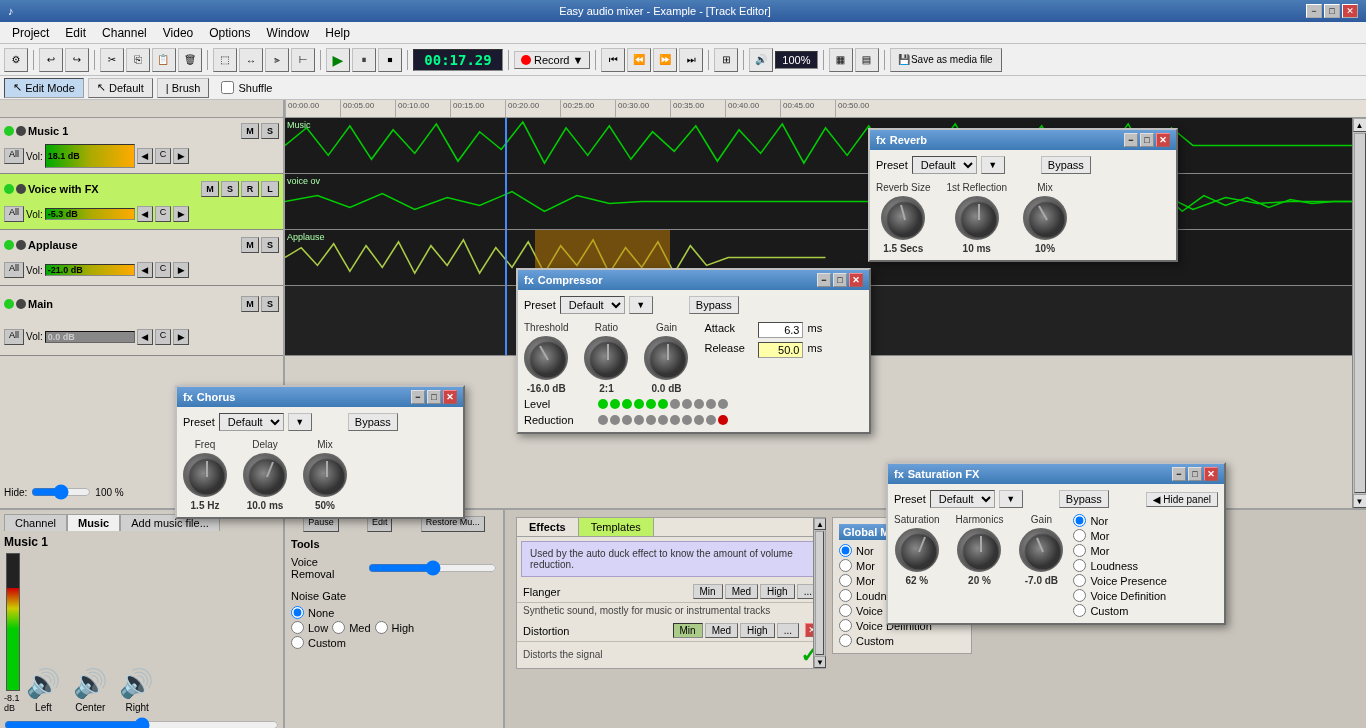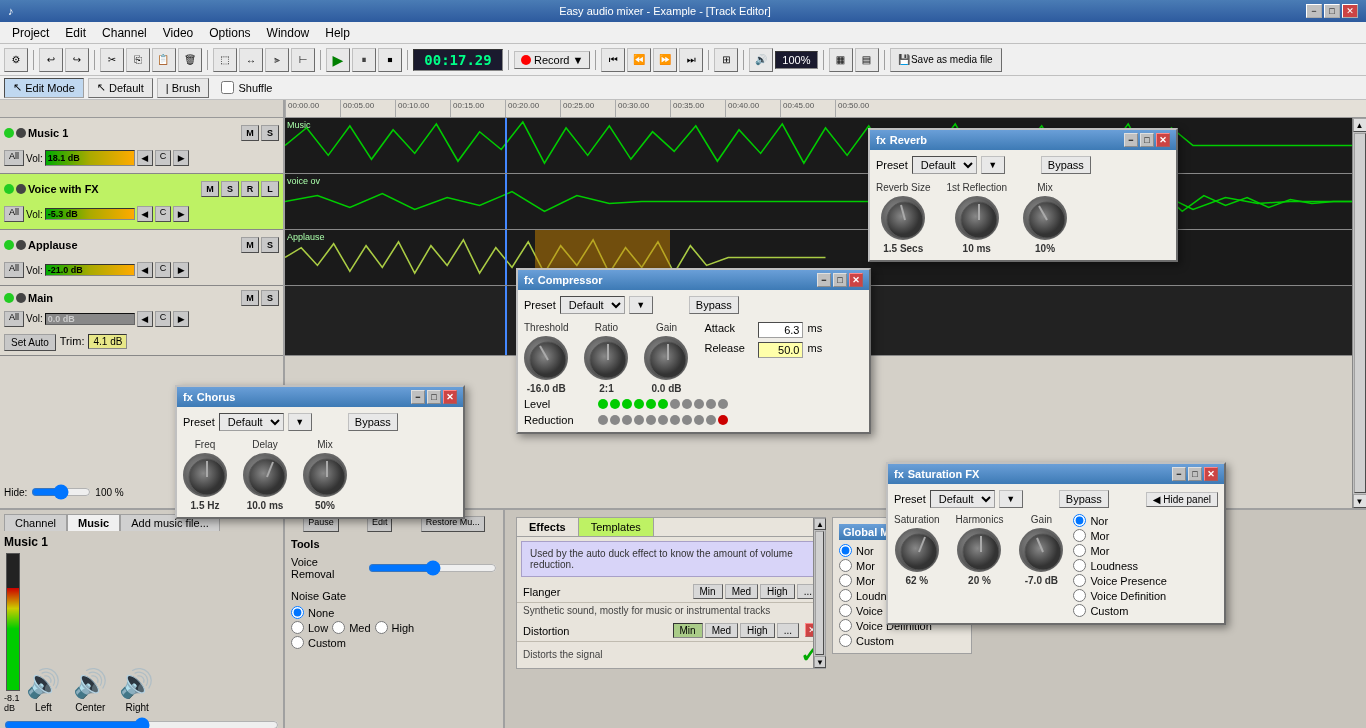--- a/index.html
+++ b/index.html
@@ -219,21 +219,21 @@
           <div style="display:flex; align-items:center; gap:2px;">
             <span style="width:10px;height:10px;border-radius:50%;background:#22cc22;display:inline-block;"></span>
             <span style="width:10px;height:10px;border-radius:50%;background:#444;display:inline-block;"></span>
             <span class="track-name">Music 1</span>
             <div class="track-btn-sm">M</div>
             <div class="track-btn-sm">S</div>
           </div>
           <div style="display:flex; align-items:center; gap:2px;">
             <div class="all-btn">All</div>
             <span style="font-size:10px;">Vol:</span>
-            <div style="height:16px; width:90px; background:linear-gradient(to right,#00aa00,#aaaa00,#ffaa00); border:1px inset #888; display:flex; align-items:center; padding:0 2px;">
+            <div style="height:24px; width:90px; background:linear-gradient(to right,#00aa00,#aaaa00,#ffaa00); border:1px inset #888; display:flex; align-items:center; padding:0 2px;">
               <span style="font-size:9px; color:#000; font-weight:bold;">18.1 dB</span>
             </div>
             <div class="arrow-btn">◀</div>
             <div class="center-btn">C</div>
             <div class="arrow-btn">▶</div>
           </div>
         </div>
 
         <div class="track-row" style="height:56px; border-bottom:1px solid #888; display:flex; flex-direction:column; justify-content:space-around; padding:2px 4px; background:#bef264;">
           <div style="display:flex; align-items:center; gap:2px;">
@@ -287,25 +287,20 @@
           </div>
           <div style="display:flex; align-items:center; gap:2px;">
             <div class="all-btn">All</div>
             <span style="font-size:10px;">Vol:</span>
             <div style="height:12px; width:90px; background:#888; border:1px inset #666; display:flex; align-items:center; padding:0 2px;">
               <span style="font-size:9px; color:#ccc; font-weight:bold;">0.0 dB</span>
             </div>
             <div class="arrow-btn">◀</div>
             <div class="center-btn">C</div>
             <div class="arrow-btn">▶</div>
-          </div>
-          <div style="display:flex; align-items:center; gap:4px;">
-            <div class="set-auto-btn">Set Auto</div>
-            <span>Trim:</span>
-            <span class="trim-value">4.1 dB</span>
           </div>
         </div>
       </div>
 
       <div style="flex:1; display:flex; flex-direction:column; overflow:hidden; position:relative;">
 
         <div style="height:56px; border-bottom:1px solid #888; background:#1a1a1a; position:relative; overflow:hidden;">
           <span style="position:absolute;left:2px;top:2px;color:#aaffaa;font-size:9px;">Music</span>
           <svg width="100%" height="100%" viewBox="0 0 1000 56" preserveAspectRatio="none">
             <polyline points="0,28 20,10 40,38 60,8 80,42 100,12 120,36 140,6 160,44 180,14 200,32 220,4 240,46 260,10 280,38 300,8 320,42 340,14 360,34 380,8 400,44 420,12 440,36 460,6 480,46 500,10 520,38 540,8 560,42 580,12 600,36 620,6 640,44 660,14 680,34 700,8 720,44 740,12 760,36 780,6 800,46 820,10 840,28 860,28 880,28 900,28 950,28 1000,28" fill="none" stroke="#00cc00" stroke-width="1.5"></polyline>

